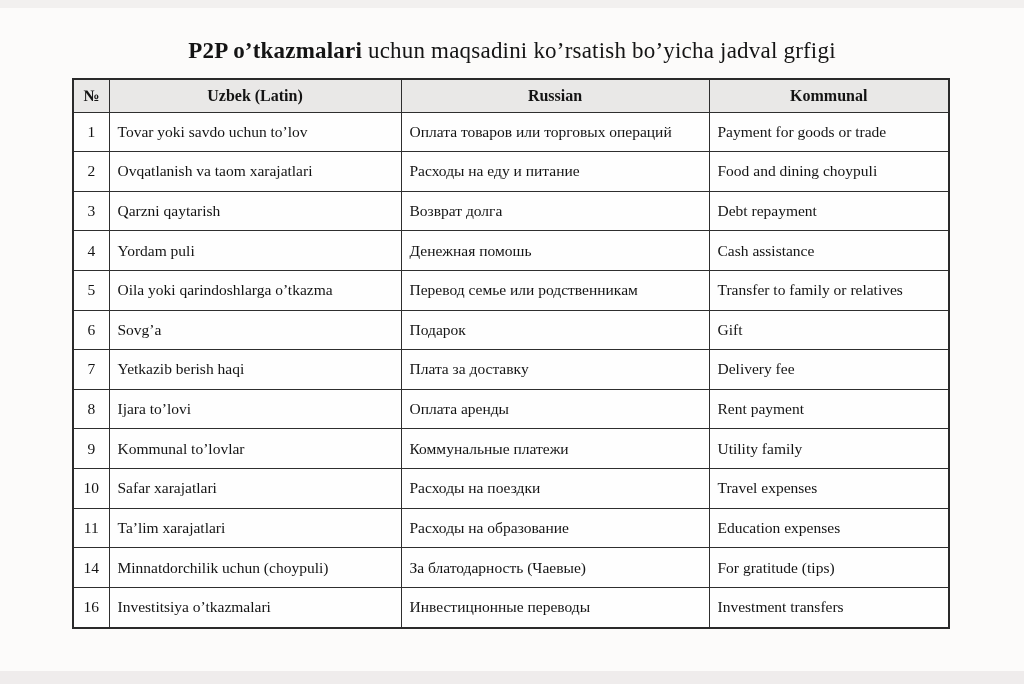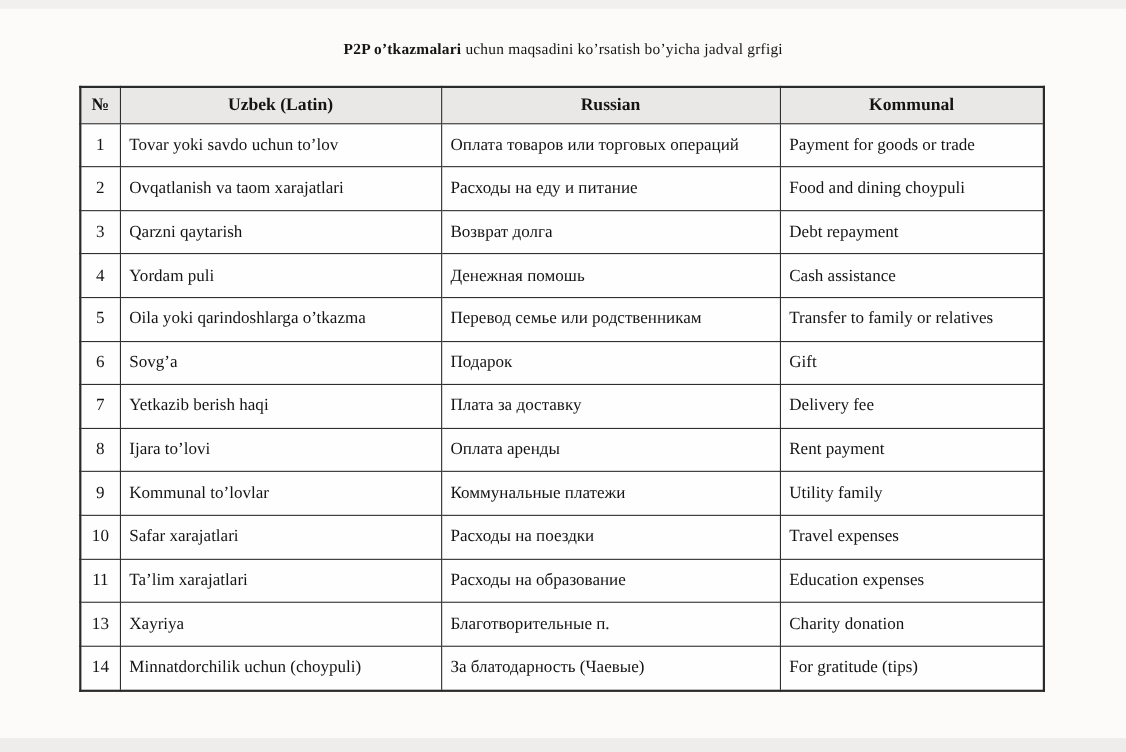--- a/index.html
+++ b/index.html
@@ -8,21 +8,21 @@
     background:#fcfbfa;
     font-family:"Liberation Serif", serif;
     color:#141414;
     position:relative;
     overflow:hidden;
   }
   .band-top{position:absolute;top:0;left:0;width:1024px;height:8px;background:#f2f0ef;}
   .band-bottom{position:absolute;bottom:0;left:0;width:1024px;height:13px;background:#efecec;}
   .title{
     position:absolute;top:38px;left:0;width:1024px;
-    text-align:center;font-size:14px;letter-spacing:0.2px;
+    text-align:center;font-size:23px;letter-spacing:0.2px;
   }
   .title-bold{font-weight:bold;}
   table{
     position:absolute;top:78px;left:72px;
     width:876px;height:551px;
     border-collapse:collapse;table-layout:fixed;
     background:#ffffff;
   }
   col.c-num{width:36px;}
   col.c-uz{width:292px;}
@@ -126,25 +126,25 @@
         <td class="td-text">Расходы на поездки</td>
         <td class="td-text">Travel expenses</td>
       </tr>
       <tr>
         <td class="td-num">11</td>
         <td class="td-text">Ta’lim xarajatlari</td>
         <td class="td-text">Расходы на образование</td>
         <td class="td-text">Education expenses</td>
       </tr>
       <tr>
-        <td class="td-num">13</td>
-        <td class="td-text">Xayriya</td>
-        <td class="td-text">Благотворительные п.</td>
-        <td class="td-text">Charity donation</td>
-      </tr>
-      <tr>
         <td class="td-num">14</td>
         <td class="td-text">Minnatdorchilik uchun (choypuli)</td>
         <td class="td-text">За блатодарность (Чаевые)</td>
         <td class="td-text">For gratitude (tips)</td>
       </tr>
+      <tr>
+        <td class="td-num">16</td>
+        <td class="td-text">Investitsiya o’tkazmalari</td>
+        <td class="td-text">Инвестицнонные переводы</td>
+        <td class="td-text">Investment transfers</td>
+      </tr>
     </tbody>
 </table>
 
 </body></html>

